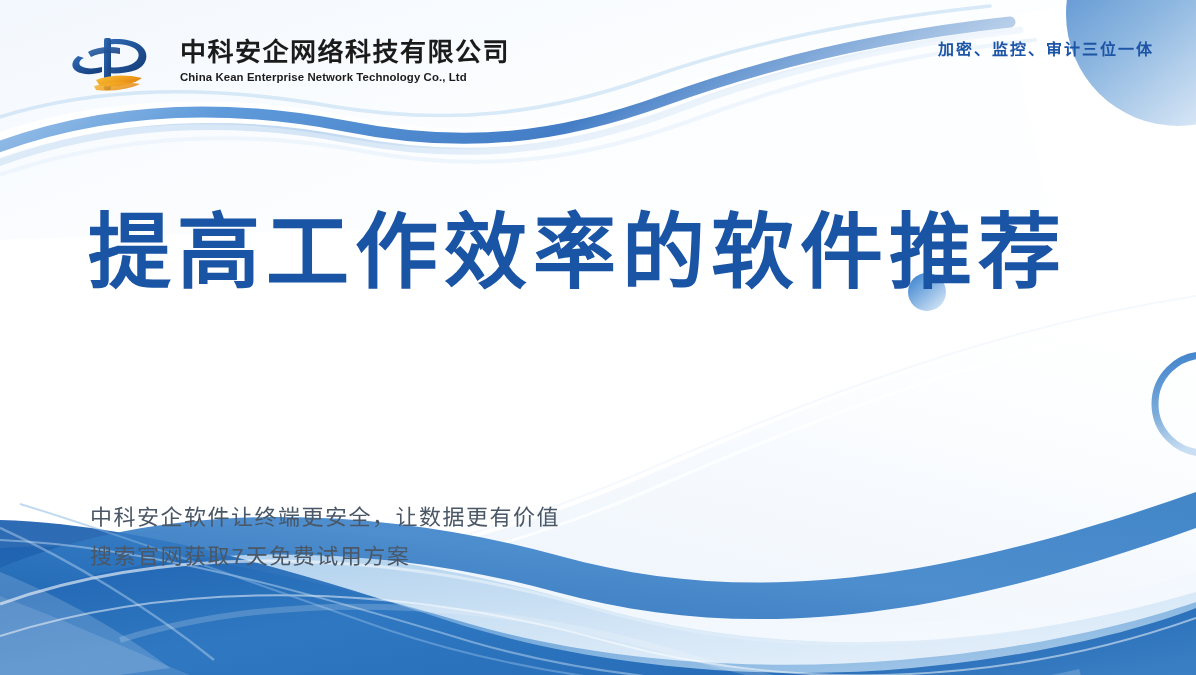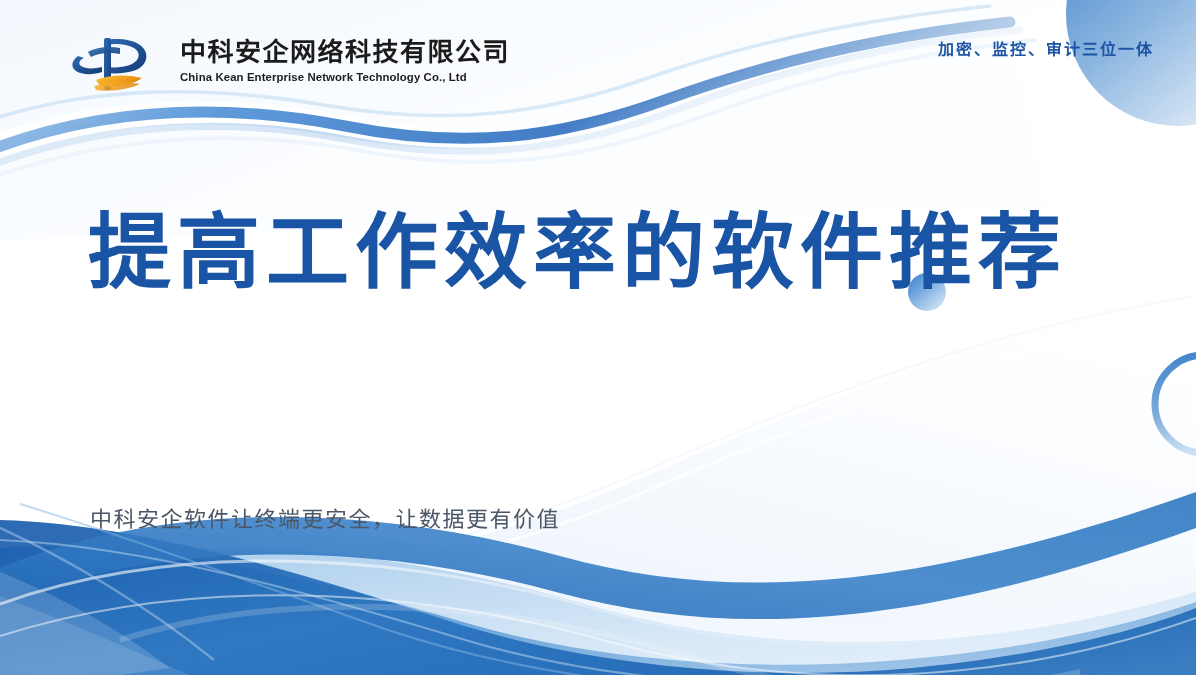--- a/index.html
+++ b/index.html
@@ -129,20 +129,21 @@
 
   .subcopy {
     position: absolute;
     left: 90px;
     top: 453px;
     font-size: 22px;
     color: #4a5766;
     letter-spacing: 1.5px;
     line-height: 1.75;
     white-space: nowrap;
+    font-family: Liberation Mono, monospace;
   }
   .subcopy-line { display: block; }
 </style>
 </head>
 <body>
 
 <div class="poster">
 
   <div class="bg-layer">
     <svg width="1196" height="675" viewBox="0 0 1196 675" xmlns="http://www.w3.org/2000/svg">
@@ -300,17 +301,18 @@
     <div class="tagline">加密、监控、审计三位一体</div>
   </div>
 
   <div class="content">
 
     <div class="headline-1">提高工作效率的软件推荐</div>
 
 
     <div class="subcopy">
       <span class="subcopy-line">中科安企软件让终端更安全，让数据更有价值</span>
+      <span class="subcopy-line">搜索官网获取7天免费试用方案</span>
     </div>
 
   </div>
 
 </div>
 
 </body></html>

